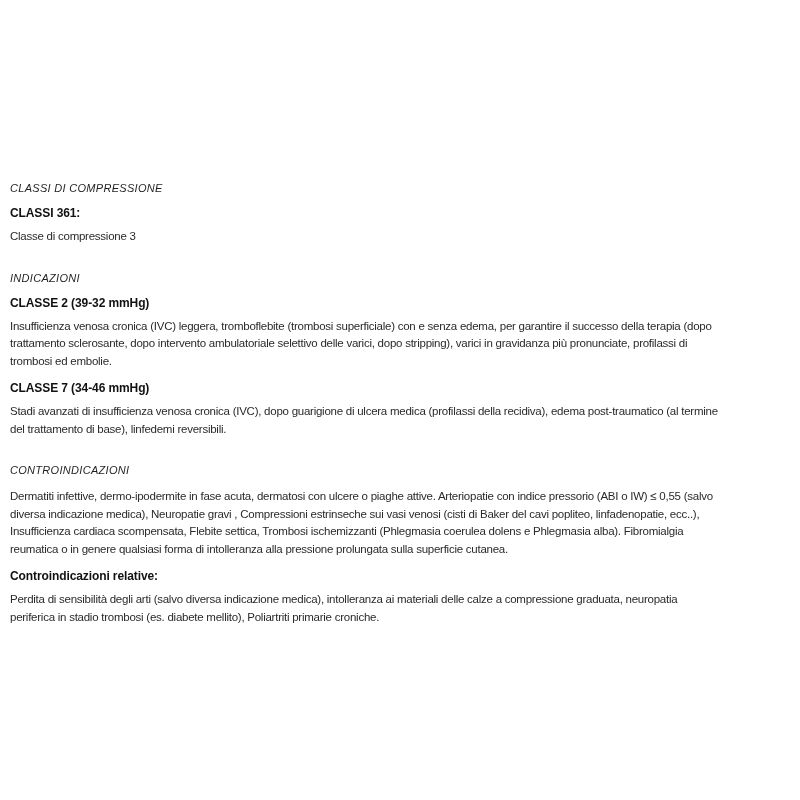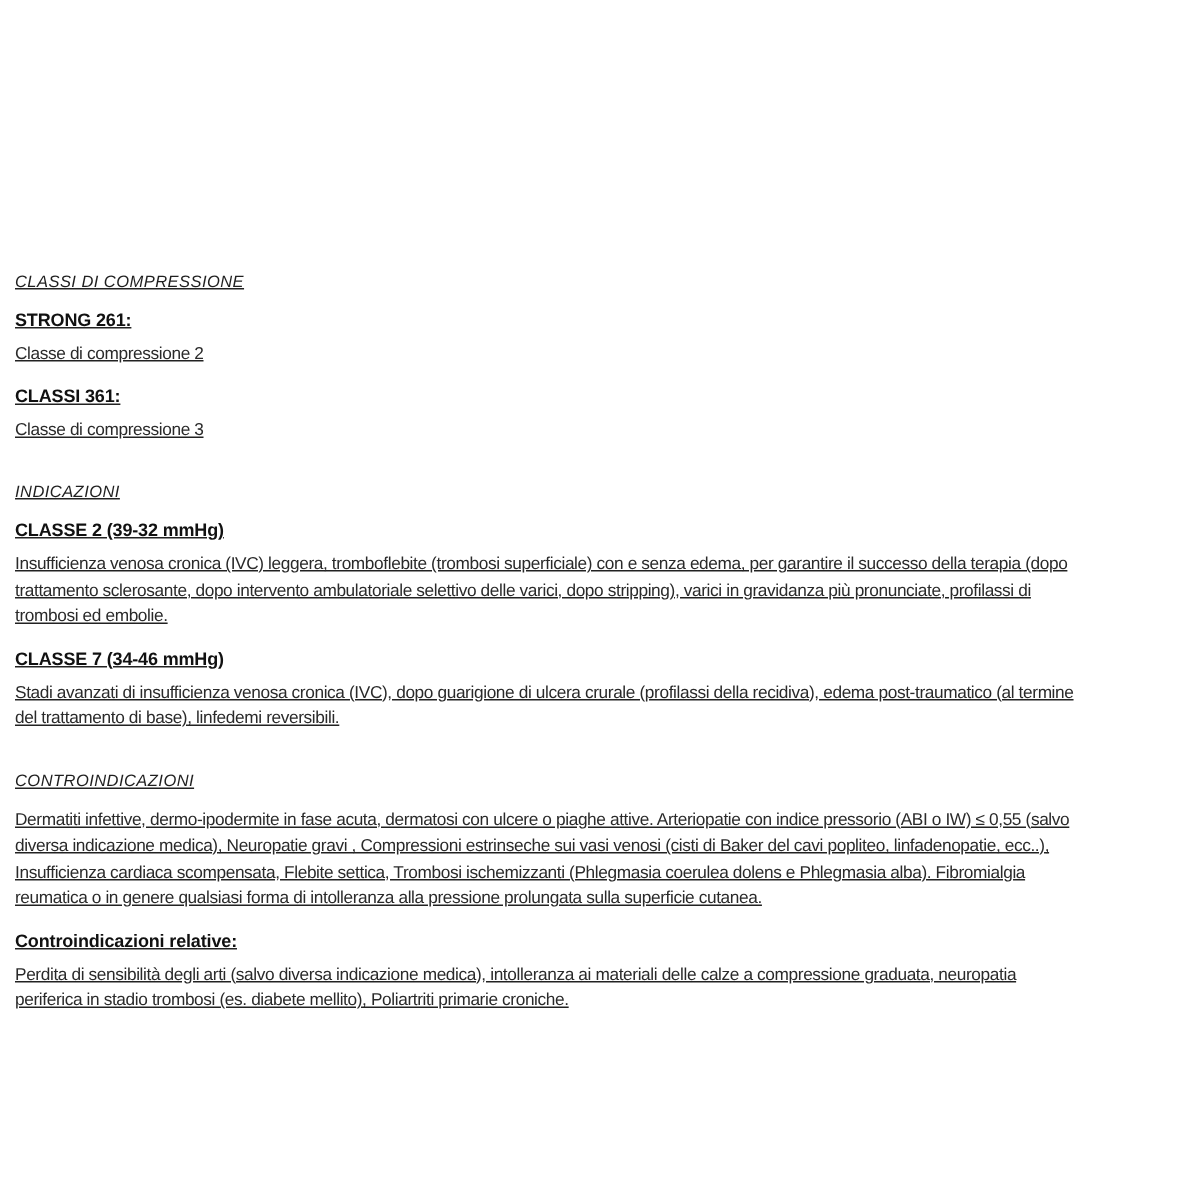--- a/index.html
+++ b/index.html
@@ -10,21 +10,20 @@
     font-family: "Liberation Sans", "DejaVu Sans", sans-serif;
   }
   .page {
     position: relative;
     width: 736px;
     height: 800px;
     background: #ffffff;
     overflow: hidden;
     box-sizing: border-box;
     padding: 182px 18px 0 10px;
-    text-decoration: underline;
   }
   .doc-section { margin: 0 0 26px 0; }
   .sec-heading {
     font-style: italic;
     font-weight: normal;
     font-size: 11px;
     letter-spacing: 0.3px;
     color: #1f1f1f;
     margin: 0 0 11px 0;
     line-height: 13px;
@@ -48,38 +47,34 @@
   }
 </style>
 </head>
 <body>
 
 <div class="page">
 
   <section class="doc-section">
     <h2 class="sec-heading">CLASSI DI COMPRESSIONE</h2>
     <div class="entry">
-      <p class="entry-label">STRONG 261:</p>
-      <p class="entry-text">Classe di compressione 2</p>
-    </div>
-    <div class="entry">
       <p class="entry-label">CLASSI 361:</p>
       <p class="entry-text">Classe di compressione 3</p>
     </div>
   </section>
 
   <section class="doc-section">
     <h2 class="sec-heading">INDICAZIONI</h2>
     <div class="entry">
       <p class="entry-label">CLASSE 2 (39-32 mmHg)</p>
       <p class="entry-text">Insufficienza venosa cronica (IVC) leggera, tromboflebite (trombosi superficiale) con e senza edema, per garantire il successo della terapia (dopo trattamento sclerosante, dopo intervento ambulatoriale selettivo delle varici, dopo stripping), varici in gravidanza più pronunciate, profilassi di trombosi ed embolie.</p>
     </div>
     <div class="entry">
       <p class="entry-label">CLASSE 7 (34-46 mmHg)</p>
-      <p class="entry-text">Stadi avanzati di insufficienza venosa cronica (IVC), dopo guarigione di ulcera crurale (profilassi della recidiva), edema post-traumatico (al termine del trattamento di base), linfedemi reversibili.</p>
+      <p class="entry-text">Stadi avanzati di insufficienza venosa cronica (IVC), dopo guarigione di ulcera medica (profilassi della recidiva), edema post-traumatico (al termine del trattamento di base), linfedemi reversibili.</p>
     </div>
   </section>
 
   <section class="doc-section">
     <h2 class="sec-heading">CONTROINDICAZIONI</h2>
     <div class="entry">
       <p class="entry-text">Dermatiti infettive, dermo-ipodermite in fase acuta, dermatosi con ulcere o piaghe attive. Arteriopatie con indice pressorio (ABI o IW) ≤ 0,55 (salvo diversa indicazione medica), Neuropatie gravi , Compressioni estrinseche sui vasi venosi (cisti di Baker del cavi popliteo, linfadenopatie, ecc..), Insufficienza cardiaca scompensata, Flebite settica, Trombosi ischemizzanti (Phlegmasia coerulea dolens e Phlegmasia alba). Fibromialgia reumatica o in genere qualsiasi forma di intolleranza alla pressione prolungata sulla superficie cutanea.</p>
     </div>
     <div class="entry">
       <p class="entry-label">Controindicazioni relative:</p>

